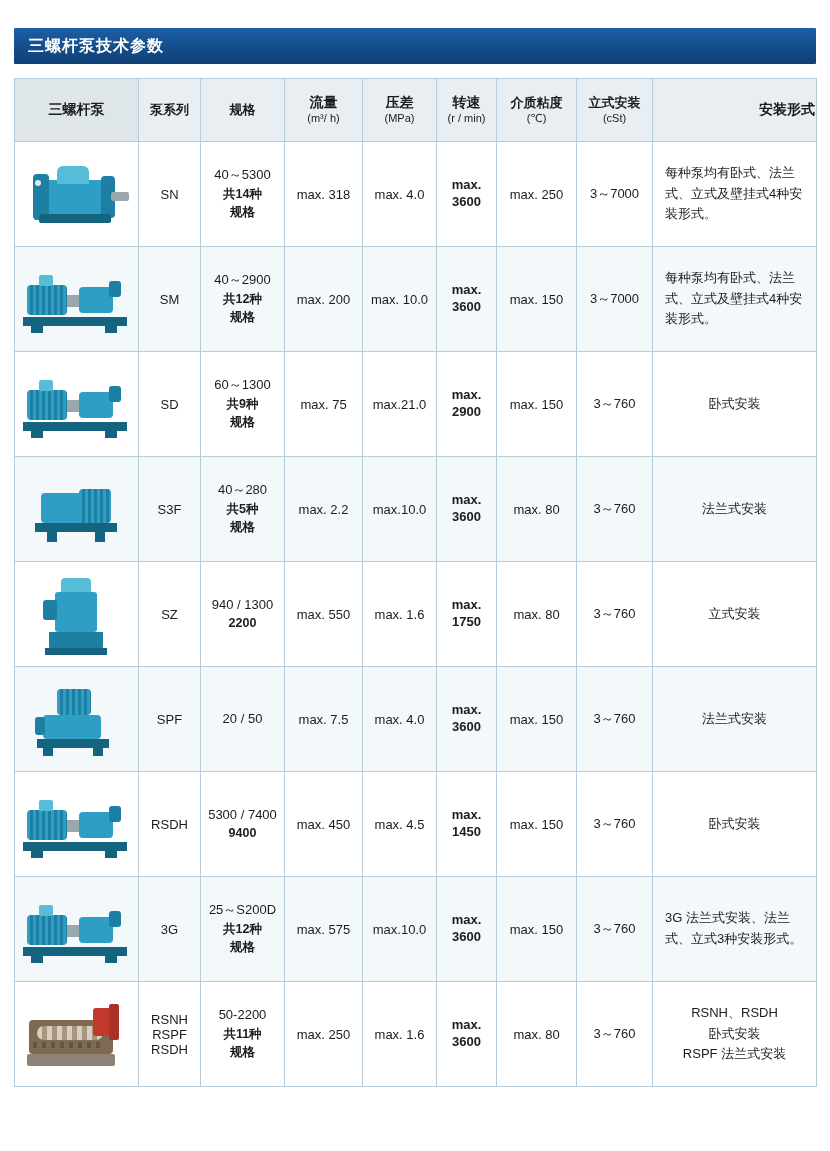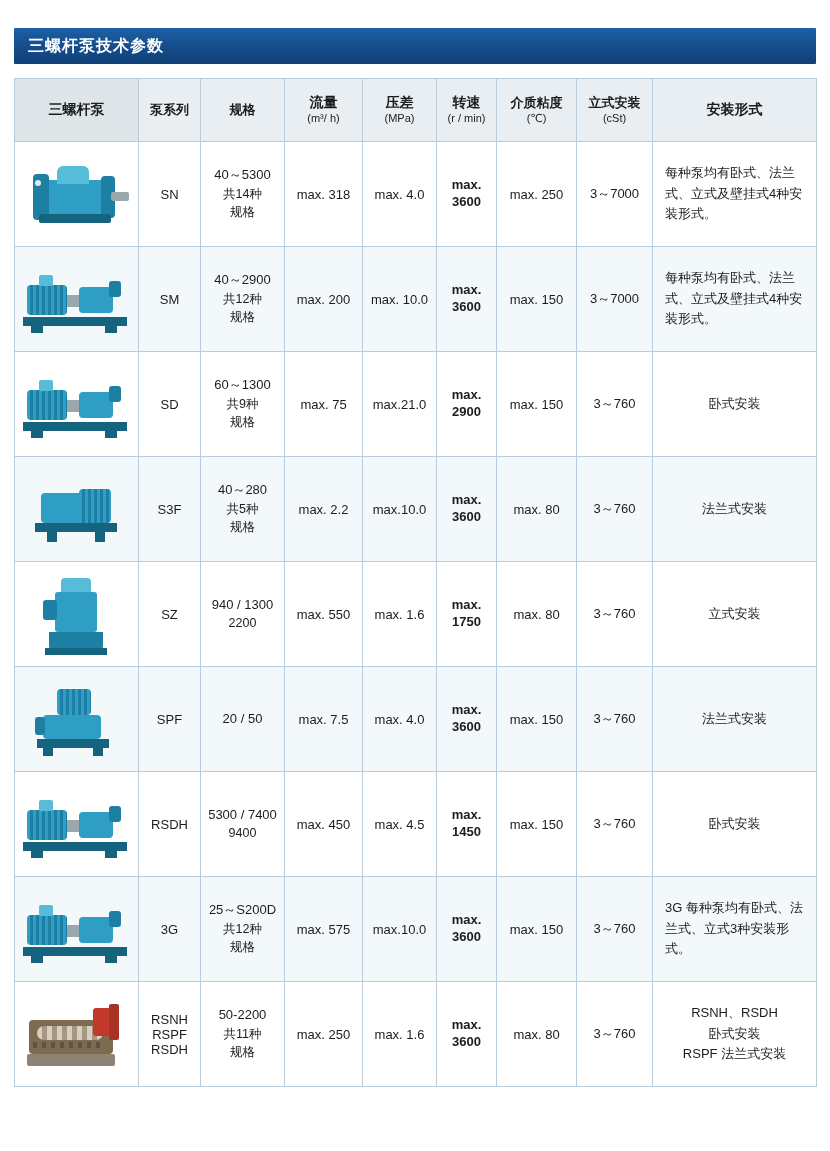--- a/index.html
+++ b/index.html
@@ -70,30 +70,30 @@
     display: block;
     font-size: 11px;
     font-weight: normal;
     margin-top: 1px;
   }
   thead th .hmain {
     display: block;
     font-size: 14px;
   }
   thead th.small-head .hmain { font-size: 13px; }
-  thead th.install-head { font-size: 15px; }
+  thead th.install-head { font-size: 15px; text-align: right; }
 
   tbody tr { height: 105px; }
   tbody tr.odd td { background: #ffffff; }
   tbody tr.even td { background: #f3f8fb; }
 
   td.img-cell { padding: 0; }
   td.series { font-size: 15px; font-weight: normal; }
   td.spec-cell { line-height: 1.45; font-size: 13.5px; }
-  td.spec-cell .sub { display: block; font-size: 12.5px; }
+  td.spec-cell .sub { display: block; font-size: 12.5px; font-weight: bold; }
   td.num { font-size: 13.5px; white-space: nowrap; }
   td.num .two { display: block; line-height: 1.3; font-weight: bold; }
   td.install { font-size: 12.5px; line-height: 1.6; text-align: center; padding: 0 6px; margin-left: 37px; }
   td.install.left { text-align: left; padding-left: 12px; }
 
   
   col.c-img   { width: 124px; }
   col.c-ser   { width: 62px; }
   col.c-spec  { width: 84px; }
   col.c-flow  { width: 78px; }
@@ -446,21 +446,21 @@
           <span class="sub">规格</span>
         </td>
         <td class="num">max. 575</td>
         <td class="num">max.10.0</td>
         <td class="num">
           <span class="two">max.</span>
           <span class="two">3600</span>
         </td>
         <td class="num">max. 150</td>
         <td class="num">3～760</td>
-        <td class="install left">3G 每种泵均有卧式、法兰式、立式3种安装形式。</td>
+        <td class="install left">3G 法兰式安装、法兰式、立式3种安装形式。</td>
       </tr>
 
       <tr class="odd">
         <td class="img-cell">
           <div class="pump rs">
             <div class="casing"></div>
               <div class="rotor"></div>
               <div class="bolts"></div>
             <div class="red"></div>
               <div class="redfl"></div>

